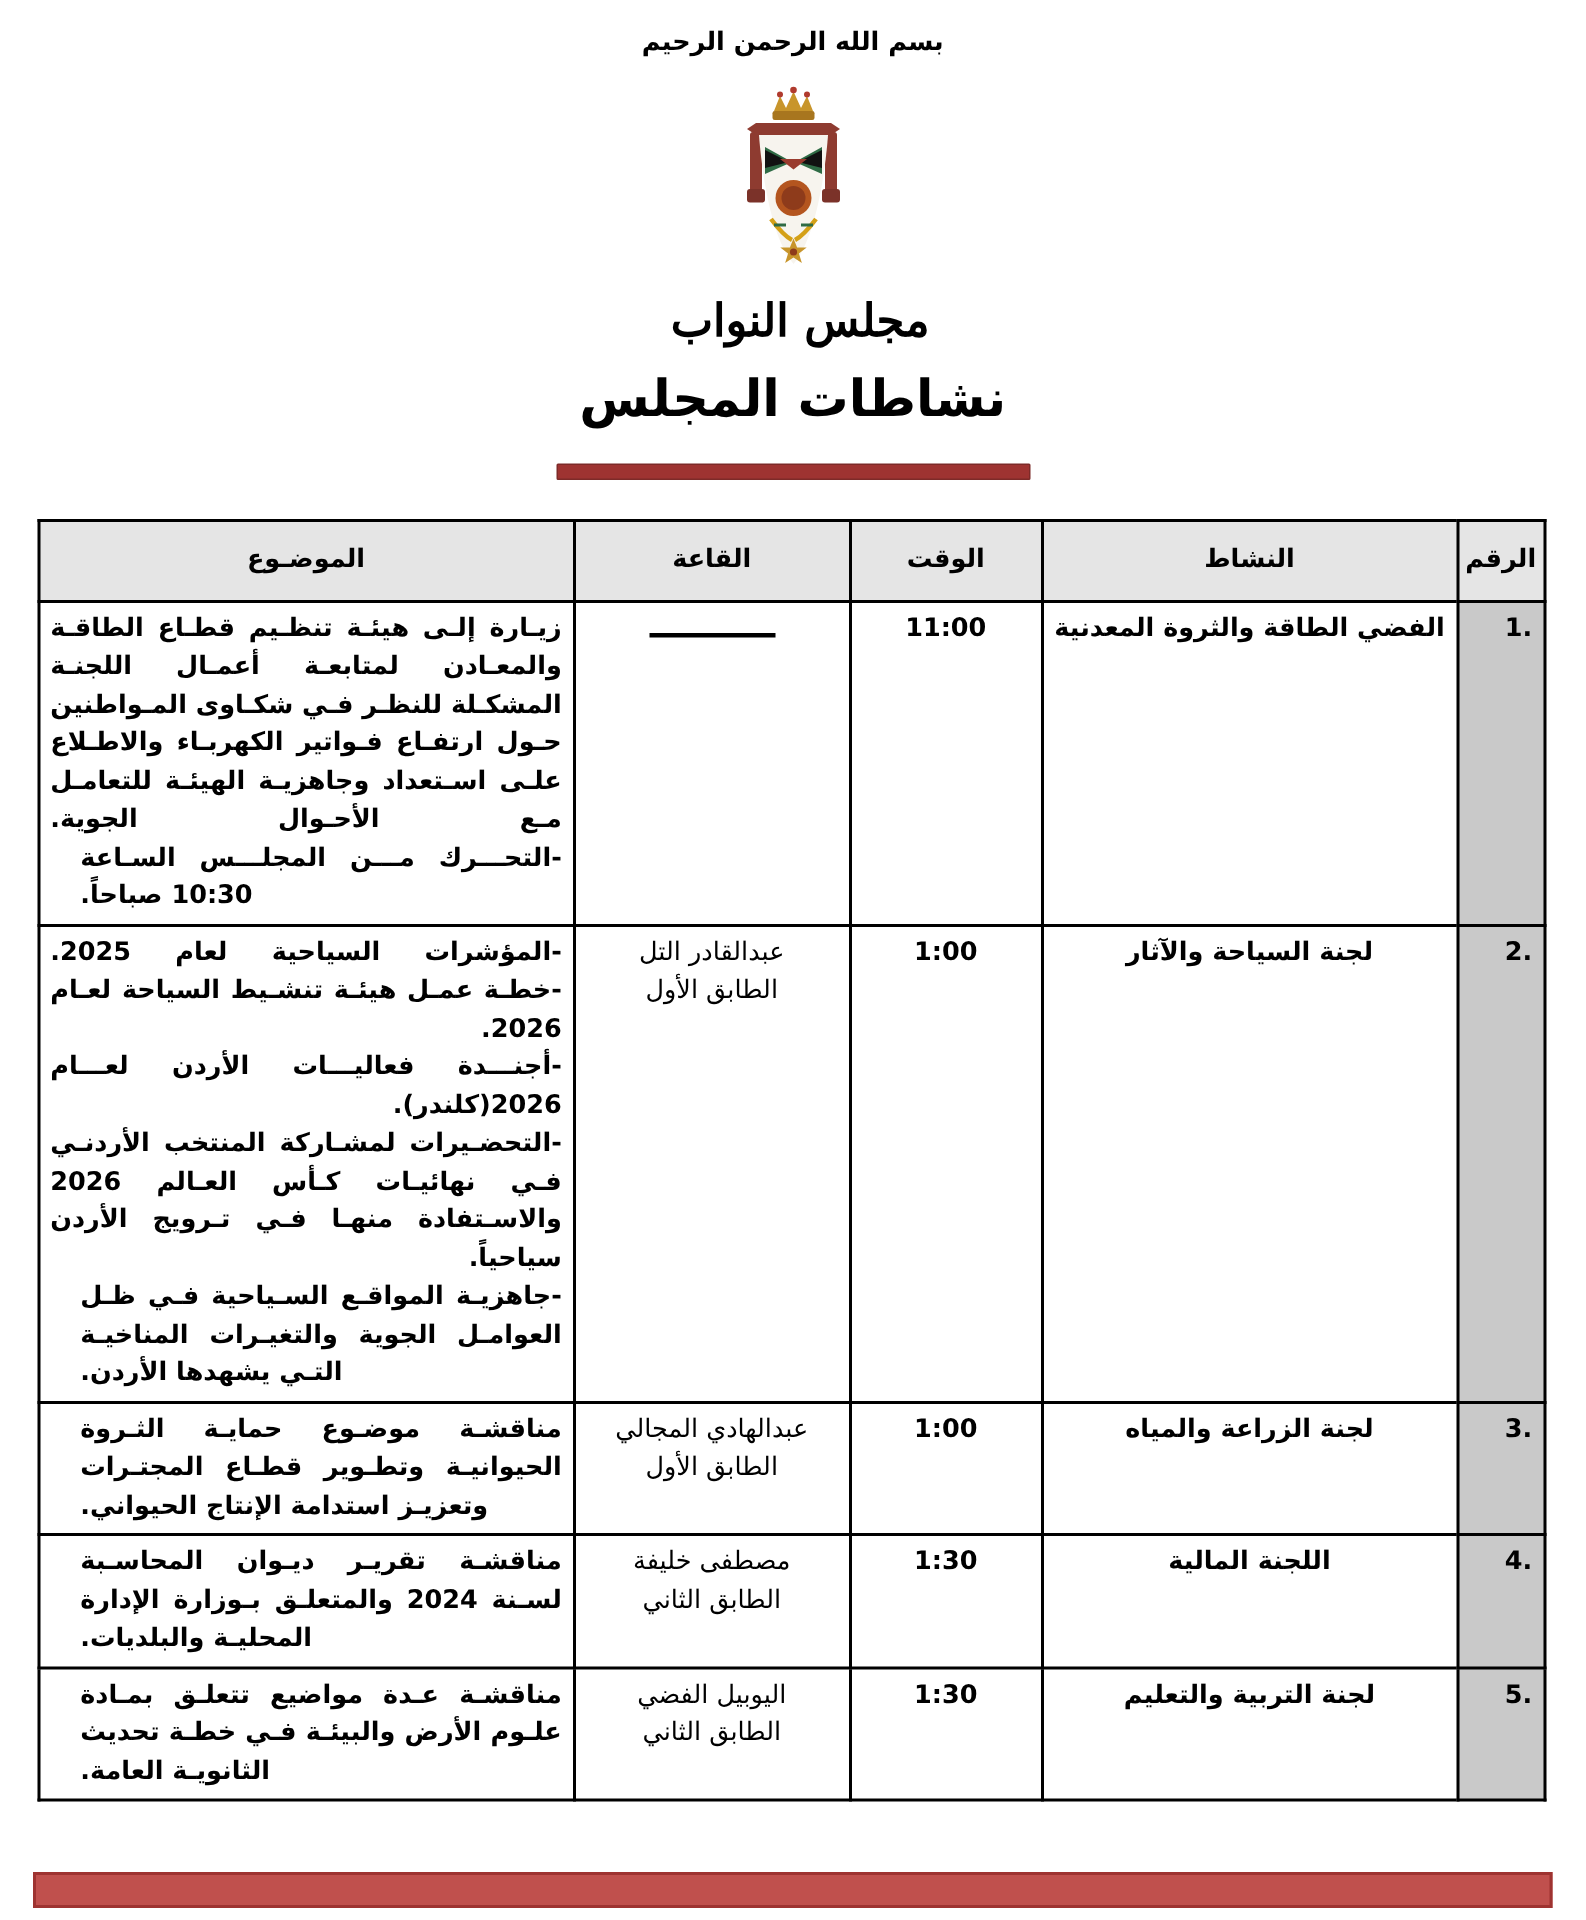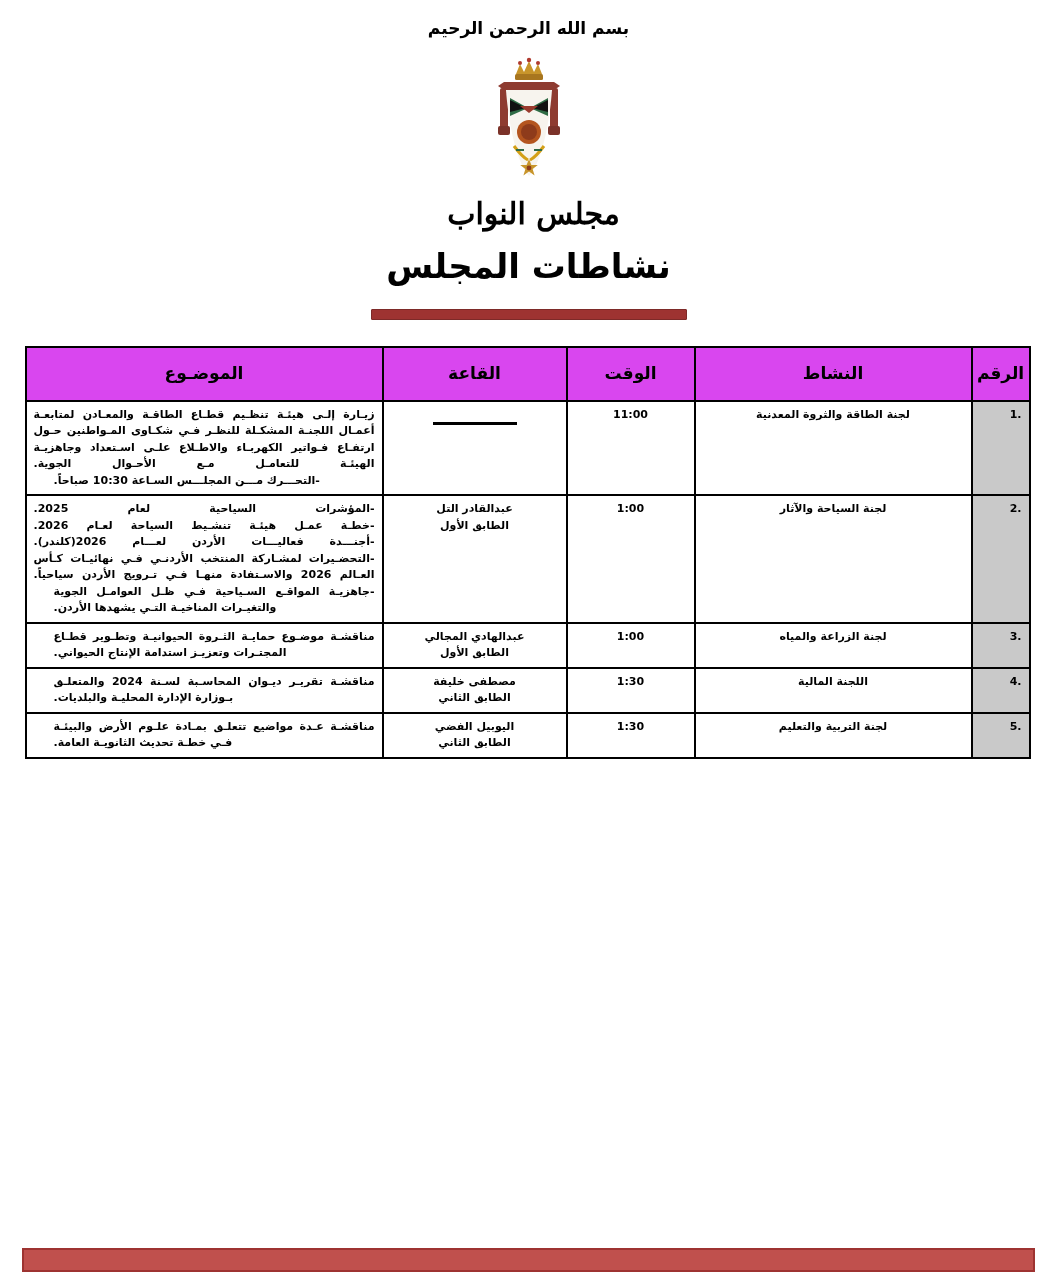--- a/index.html
+++ b/index.html
@@ -95,25 +95,25 @@
     border-collapse: collapse;
     direction: rtl;
     table-layout: fixed;
     border: 2px solid #000;
   }
   table.activities th,
   table.activities td {
     border: 2px solid #000;
     vertical-align: top;
     padding: 5px 7px;
-    font-size: 11px;
+    font-size: 17px;
     line-height: 1.5;
   }
   table.activities thead th {
-    background: #d946ef;
+    background: #e5e5e5;
     text-align: center;
     font-weight: bold;
     font-size: 17px;
     height: 40px;
     vertical-align: middle;
     padding: 6px 4px;
   }
 
   
   col.c-num     { width: 58px; }
@@ -138,21 +138,21 @@
   }
   td.time {
     text-align: center;
     font-weight: bold;
     direction: ltr;
     padding-top: 7px;
     font-size: 17px;
   }
   td.hall {
     text-align: center;
-    font-weight: bold;
+    font-weight: normal;
     padding-top: 7px;
     line-height: 1.45;
     margin-top: 24px;
   }
   td.subject {
     text-align: justify;
     text-align-last: justify;
     font-weight: bold;
     line-height: 1.52;
     font-size: 16px;
@@ -237,21 +237,21 @@
           <th>الرقم</th>
           <th>النشاط</th>
           <th>الوقت</th>
           <th>القاعة</th>
           <th>الموضـوع</th>
         </tr>
       </thead>
       <tbody>
           <tr>
             <td class="num">1.</td>
-            <td class="activity">لجنة الطاقة والثروة المعدنية</td>
+            <td class="activity">الفضي الطاقة والثروة المعدنية</td>
             <td class="time">11:00</td>
             <td class="hall"><span class="hall-blank"></span></td>
             <td class="subject">
               <div>زيـارة إلـى هيئـة تنظـيم قطـاع الطاقـة والمعـادن لمتابعـة أعمـال اللجنـة المشكـلة للنظـر فـي شكـاوى المـواطنين حـول ارتفـاع فـواتير الكهربـاء والاطـلاع علـى اسـتعداد وجاهزيـة الهيئـة للتعامـل مـع الأحـوال الجوية.</div>
               <div class="lastline">-التحـــرك مـــن المجلـــس السـاعة 10:30 صباحاً.</div>
             </td>
           </tr>
           <tr>
             <td class="num">2.</td>
             <td class="activity">لجنة السياحة والآثار</td>

